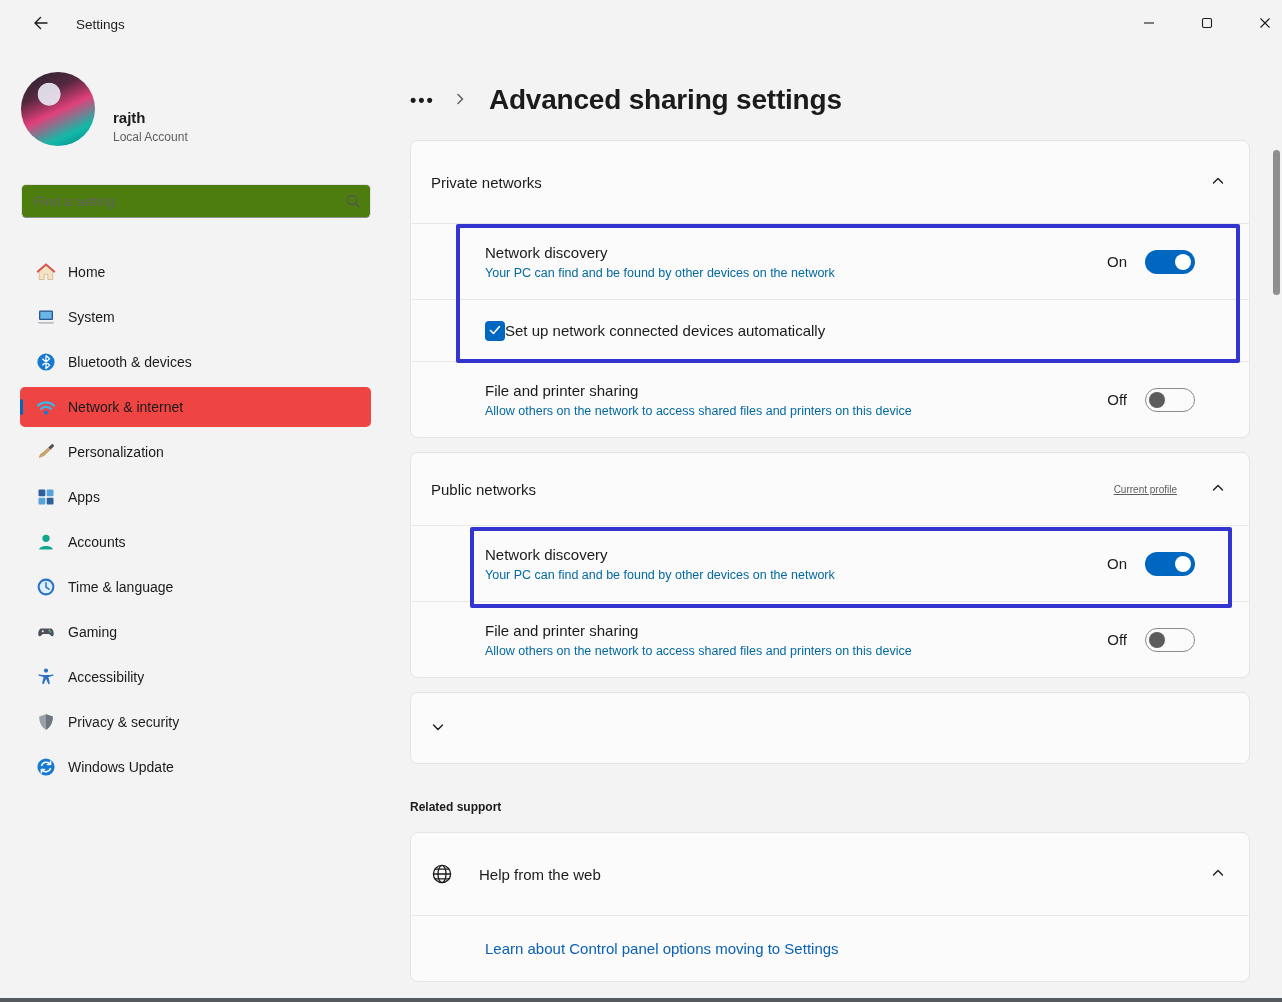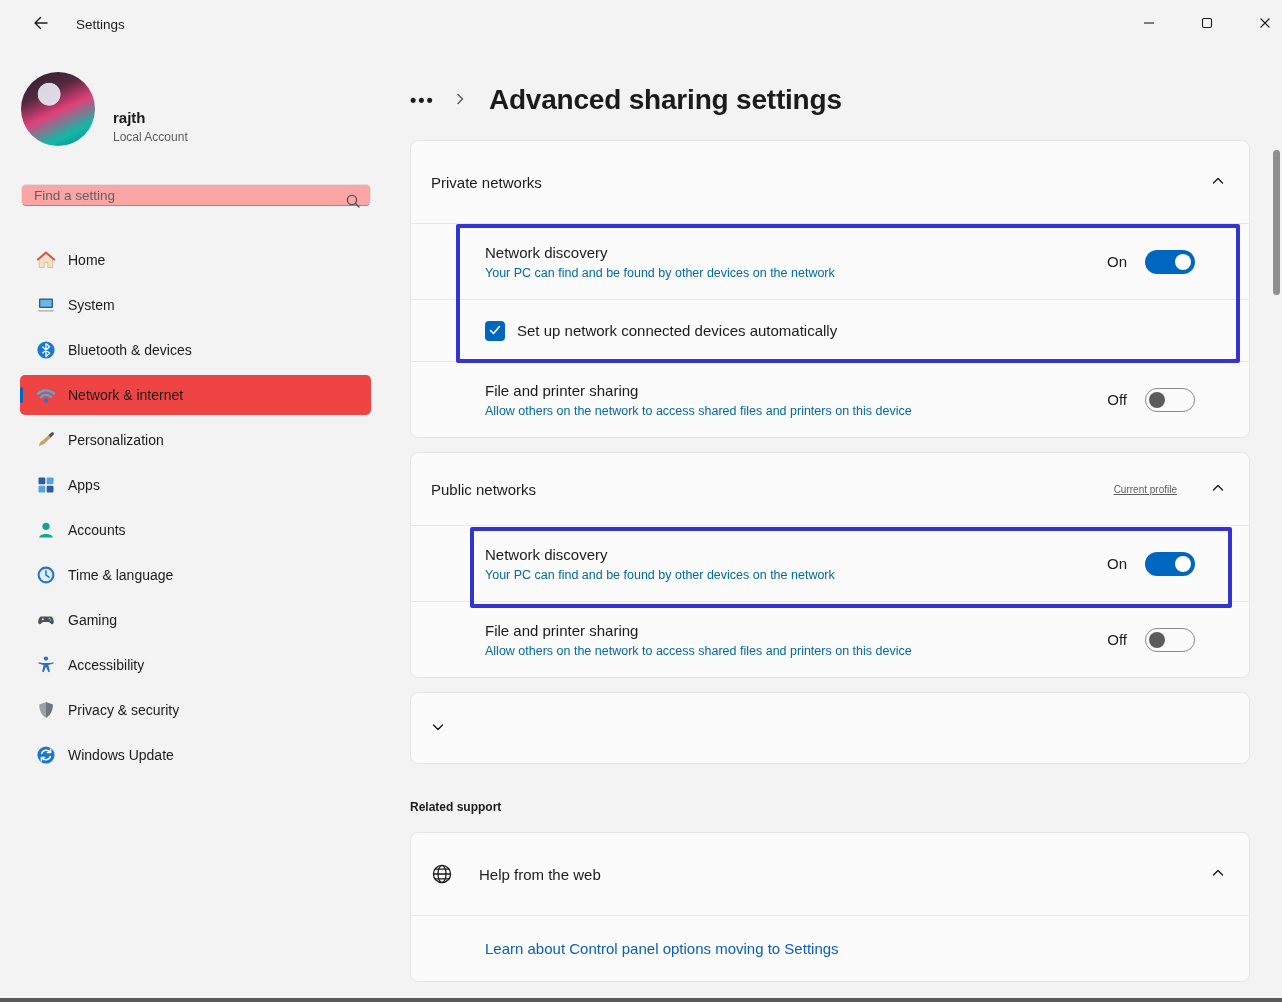--- a/index.html
+++ b/index.html
@@ -24,22 +24,22 @@
     background:
       radial-gradient(circle at 38% 30%, rgba(235,235,245,.9) 0 16%, rgba(235,235,245,0) 17%),
       linear-gradient(155deg,#23222e 0%, #55283f 30%, #e0407a 52%, #12b9a8 78%, #0b7f86 100%);
   }
   .user-text { margin-left:18px;margin-top:34px; }
   .user-name { font-size:15px; font-weight:700; }
   .user-type { font-size:12px; color:#5d5d5d; margin-top:4px; }
 
   .search-box { position:relative; margin:38px 0 0 21px; width:350px; }
   .search-box input {
-    width:100%; height:22px; border:1px solid #e0e0e0; border-bottom:1px solid #8f8f8f;
-    border-radius:5px; background:#fca5a5; padding:0 34px 0 12px; font-size:13.5px;
+    width:100%; height:34px; border:1px solid #e0e0e0; border-bottom:1px solid #8f8f8f;
+    border-radius:5px; background:#4d7c0f; padding:0 34px 0 12px; font-size:13.5px;
     font-family:inherit; color:#1b1b1b; outline:none;
   }
   .search-box input::placeholder { color:#616161; }
   .search-icon { position:absolute; right:10px; top:9px; pointer-events:none; }
 
   .nav { margin-top:34px; }
   .nav-item {
     position:relative; display:flex; align-items:center; height:40px;
     margin:0 19px 5px 20px; padding-left:16px; border-radius:5px; gap:12px;
     font-size:14px; cursor:pointer;
@@ -74,21 +74,21 @@
   .r76 { height:76px; }
   .r62 { height:62px; }
   .r66 { height:66px; }
 
   .toggle { width:50px; height:24px; border-radius:13px; position:relative; flex:none; cursor:pointer; }
   .toggle.on { background:#0067c0; }
   .toggle.on .knob { position:absolute; right:4px; top:4px; width:16px; height:16px; border-radius:50%; background:#fff; }
   .toggle.off { background:#fbfbfb; border:1px solid #8a8a8a; }
   .toggle.off .knob { position:absolute; left:3px; top:3px; width:16px; height:16px; border-radius:50%; background:#5c5c5c; }
 
-  .checkbox-row { gap:12px; }
+  .checkbox-row { }
   .checkbox {
     width:20px; height:20px; border-radius:4px; background:#0067c0;
     display:flex; align-items:center; justify-content:center; flex:none; cursor:pointer;
   }
   .checkbox-label { font-size:15px; }
 
   .related-heading { font-size:12px; font-weight:700; margin:36px 0 18px 0; }
   .help-header { gap:26px; }
   .help-globe { display:flex; flex:none; }
   .link-row { padding-left:74px; }

